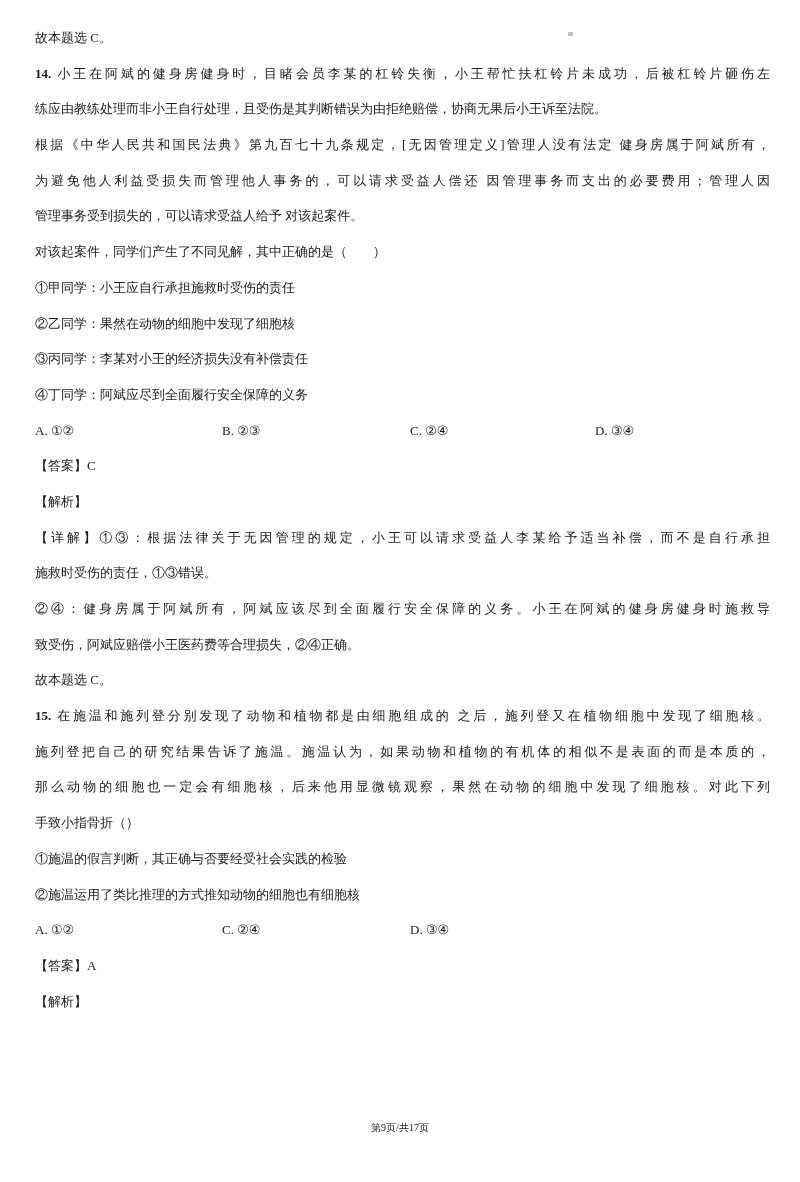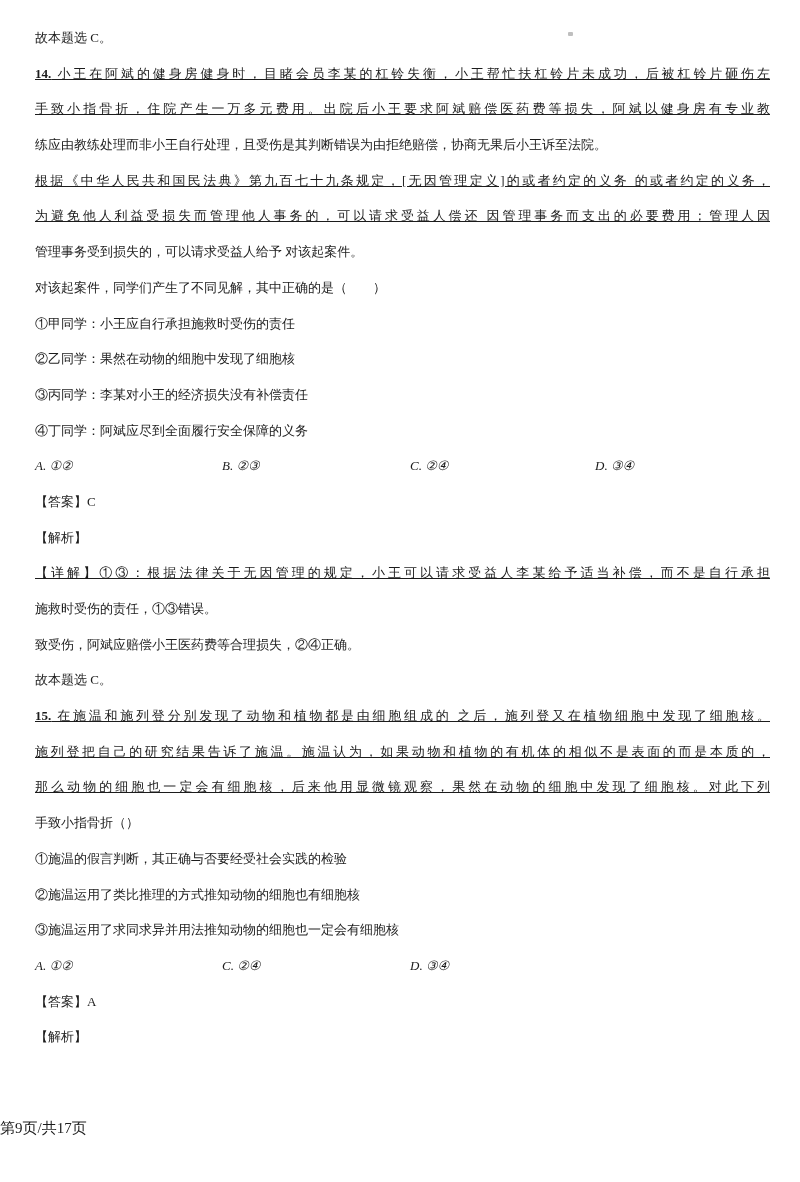--- a/index.html
+++ b/index.html
@@ -12,46 +12,45 @@
     font-family:"Liberation Serif","DejaVu Serif",serif;
     color:#1c1c1c;
   }
   .content{padding:20px 30px 0 35px;}
   .line{
     height:35.7px;line-height:35.7px;
     font-size:13px;
     white-space:nowrap;
   }
   .line b{font-family:"Liberation Serif","DejaVu Serif",serif;}
-  .j{white-space:normal;text-align:justify;text-align-last:justify;text-decoration:underline;}
-  .options{display:grid;grid-template-columns:187px 188px 185px 1fr;font-style:italic;}
+  .j{white-space:normal;text-align:justify;text-align-last:justify;}
+  .options{display:grid;grid-template-columns:187px 188px 185px 1fr;}
   .footer{
     position:absolute;left:0;right:0;top:1118px;
-    text-align:left;font-size:15px;line-height:20px;color:#1c1c1c;
+    text-align:center;font-size:10px;line-height:20px;color:#1c1c1c;
   }
   .artifact{
     position:absolute;left:568px;top:32px;
     width:5px;height:4px;background:#8a8a8a;opacity:.55;
     border-radius:1px;
   }
 </style>
 </head>
 <body>
 
 <div class="page">
   <span class="artifact"></span>
 
   <div class="content">
 
     <div class="line">故本题选 C。</div>
 
     <div class="line j"><b>14.</b><span> 小王在阿斌的健身房健身时，目睹会员李某的杠铃失衡，小王帮忙扶杠铃片未成功，后被杠铃片砸伤左</span></div>
-    <div class="line j">手致小指骨折，住院产生一万多元费用。出院后小王要求阿斌赔偿医药费等损失，阿斌以健身房有专业教</div>
     <div class="line">练应由教练处理而非小王自行处理，且受伤是其判断错误为由拒绝赔偿，协商无果后小王诉至法院。</div>
-    <div class="line j">根据《中华人民共和国民法典》第九百七十九条规定，[无因管理定义]的或者约定的义务 的或者约定的义务，</div>
+    <div class="line j">根据《中华人民共和国民法典》第九百七十九条规定，[无因管理定义]管理人没有法定 健身房属于阿斌所有，</div>
     <div class="line j">为避免他人利益受损失而管理他人事务的，可以请求受益人偿还 因管理事务而支出的必要费用；管理人因</div>
     <div class="line">管理事务受到损失的，可以请求受益人给予 对该起案件。</div>
     <div class="line">对该起案件，同学们产生了不同见解，其中正确的是（　　）</div>
 
     <div class="line">①甲同学：小王应自行承担施救时受伤的责任</div>
     <div class="line">②乙同学：果然在动物的细胞中发现了细胞核</div>
     <div class="line">③丙同学：李某对小王的经济损失没有补偿责任</div>
     <div class="line">④丁同学：阿斌应尽到全面履行安全保障的义务</div>
 
     <div class="line options">
@@ -59,31 +58,31 @@
       <span>B. ②③</span>
       <span>C. ②④</span>
       <span>D. ③④</span>
     </div>
 
     <div class="line">【答案】C</div>
     <div class="line">【解析】</div>
 
     <div class="line j">【详解】①③：根据法律关于无因管理的规定，小王可以请求受益人李某给予适当补偿，而不是自行承担</div>
     <div class="line">施救时受伤的责任，①③错误。</div>
+    <div class="line j">②④：健身房属于阿斌所有，阿斌应该尽到全面履行安全保障的义务。小王在阿斌的健身房健身时施救导</div>
     <div class="line">致受伤，阿斌应赔偿小王医药费等合理损失，②④正确。</div>
     <div class="line">故本题选 C。</div>
 
     <div class="line j"><b>15.</b><span> 在施温和施列登分别发现了动物和植物都是由细胞组成的 之后，施列登又在植物细胞中发现了细胞核。</span></div>
     <div class="line j">施列登把自己的研究结果告诉了施温。施温认为，如果动物和植物的有机体的相似不是表面的而是本质的，</div>
     <div class="line j">那么动物的细胞也一定会有细胞核，后来他用显微镜观察，果然在动物的细胞中发现了细胞核。对此下列</div>
     <div class="line">手致小指骨折（）</div>
 
     <div class="line">①施温的假言判断，其正确与否要经受社会实践的检验</div>
     <div class="line">②施温运用了类比推理的方式推知动物的细胞也有细胞核</div>
-    <div class="line">③施温运用了求同求异并用法推知动物的细胞也一定会有细胞核</div>
 
     <div class="line options">
       <span>A. ①②</span>
       <span>C. ②④</span>
       <span>D. ③④</span>
     </div>
 
     <div class="line">【答案】A</div>
     <div class="line">【解析】</div>
 

